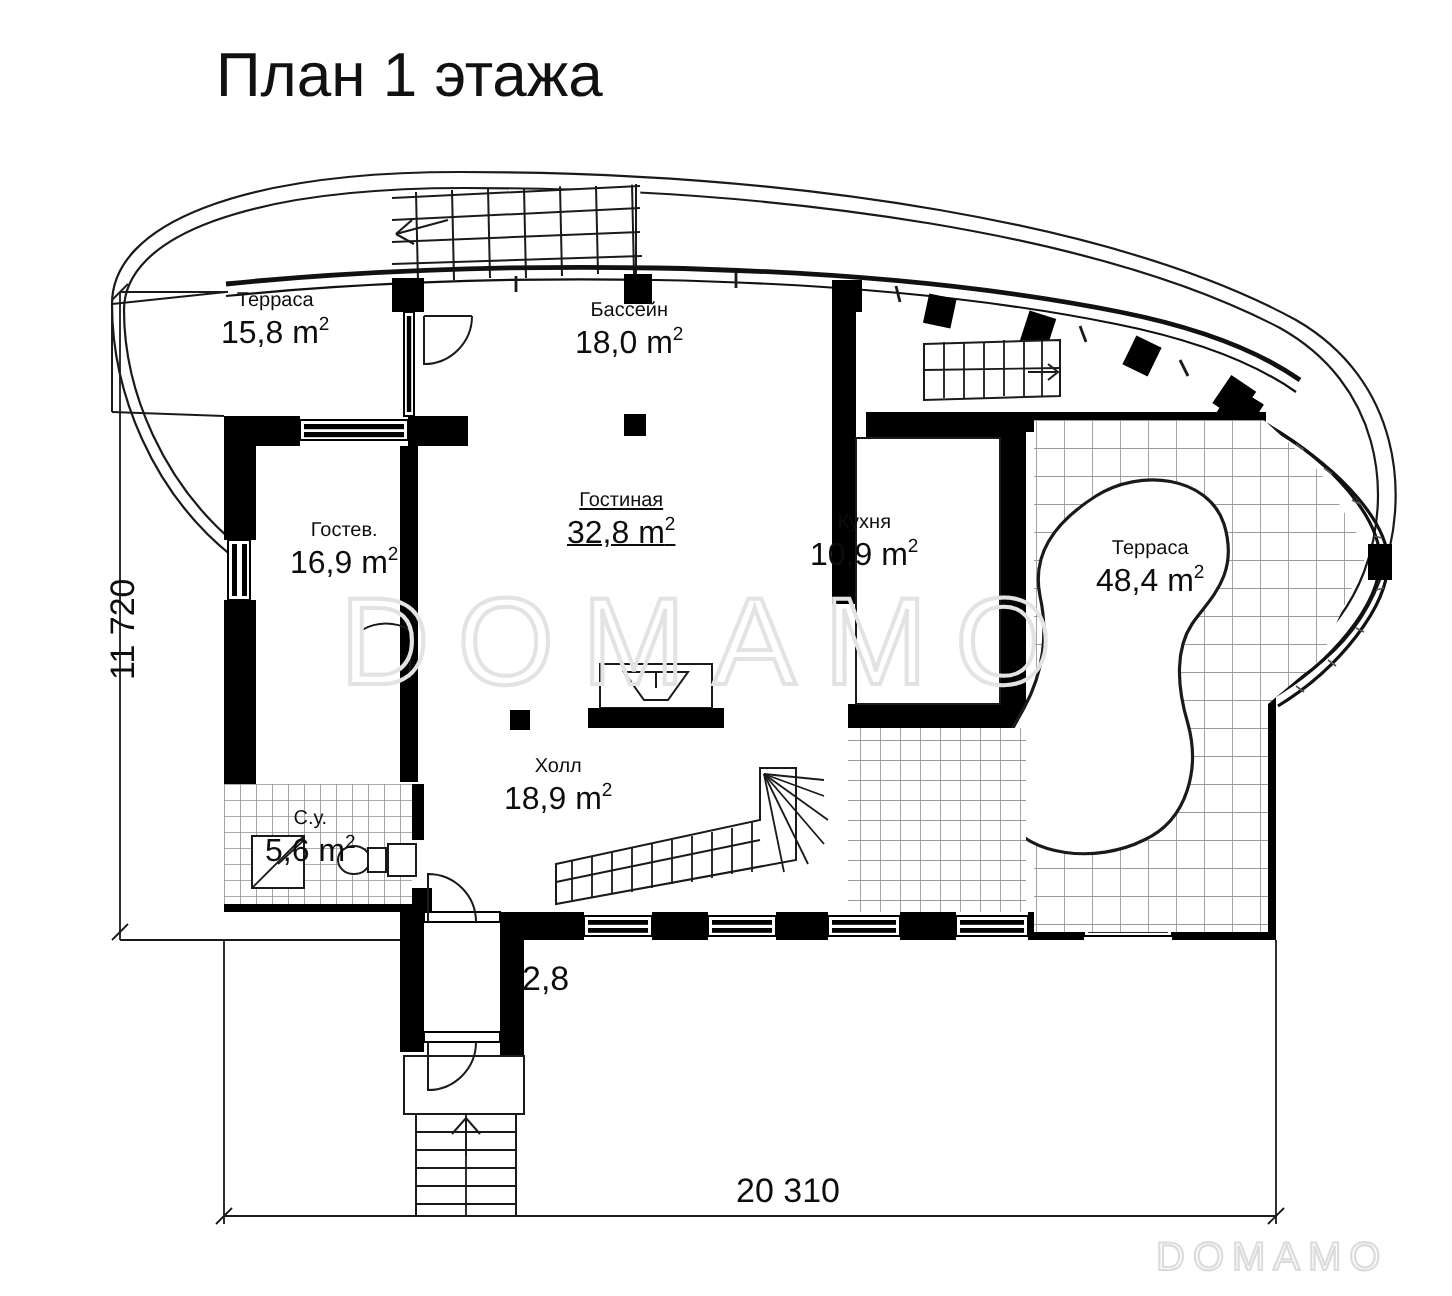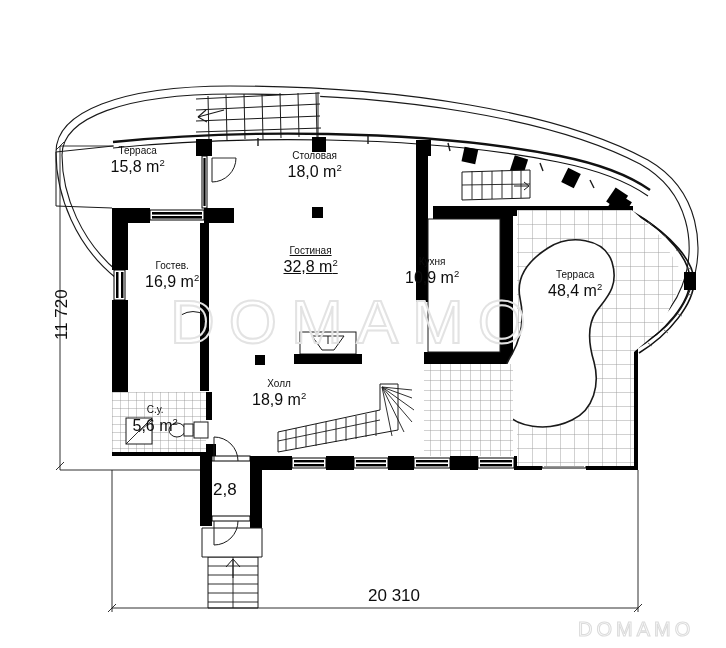--- a/index.html
+++ b/index.html
@@ -88,20 +88,21 @@
     user-select: none;
     white-space: nowrap;
   }
   svg { display: block; }
 </style>
 </head>
 <body>
 
 <div id="plan-root">
 
+  <div class="plan-title">План 1 этажа</div>
 
   <svg width="726" height="648" viewBox="0 0 726 648" style="position:absolute;left:0;top:0;">
 
     <defs>
 
       <pattern id="tileGrid" width="14" height="14" patternUnits="userSpaceOnUse">
         <rect width="14" height="14" fill="#ffffff"></rect>
         <path d="M14 0 L0 0 0 14" fill="none" stroke="#9a9a9a" stroke-width="0.9"></path>
       </pattern>
       <pattern id="tileGridSm" width="10" height="10" patternUnits="userSpaceOnUse">
@@ -446,29 +447,29 @@
     </g>
 
   </svg>
 
   <div class="wm-big">DOMAMO</div>
   <div class="wm-small">DOMAMO</div>
 
   <div class="dim-vert" style="left:52px; top:340px;">11 720</div>
   <div class="dim-text" style="left:368px; top:586px;">20 310</div>
 
-  <div class="dim-text" style="left:213px; top:480px;">2,8</div>
+  <div class="dim-text" style="left:213px; top:480px;padding-left:48px;">2,8</div>
 
   <div id="room-labels">
       <div class="room-label" style="left: 110.5px; top: 145px;">
         <span class="rl-name">Терраса</span>
         <span class="rl-area">15,8 m<sup>2</sup></span>
       </div>
       <div class="room-label" style="left: 287.5px; top: 150px;">
-        <span class="rl-name">Столовая</span>
+        <span class="rl-name">Бассейн</span>
         <span class="rl-area">18,0 m<sup>2</sup></span>
       </div>
       <div class="room-label" style="left: 145px; top: 260px;">
         <span class="rl-name">Гостев.</span>
         <span class="rl-area">16,9 m<sup>2</sup></span>
       </div>
       <div class="room-label" style="left: 283.5px; top: 245px; text-decoration: underline;">
         <span class="rl-name">Гостиная</span>
         <span class="rl-area">32,8 m<sup>2</sup></span>
       </div>

